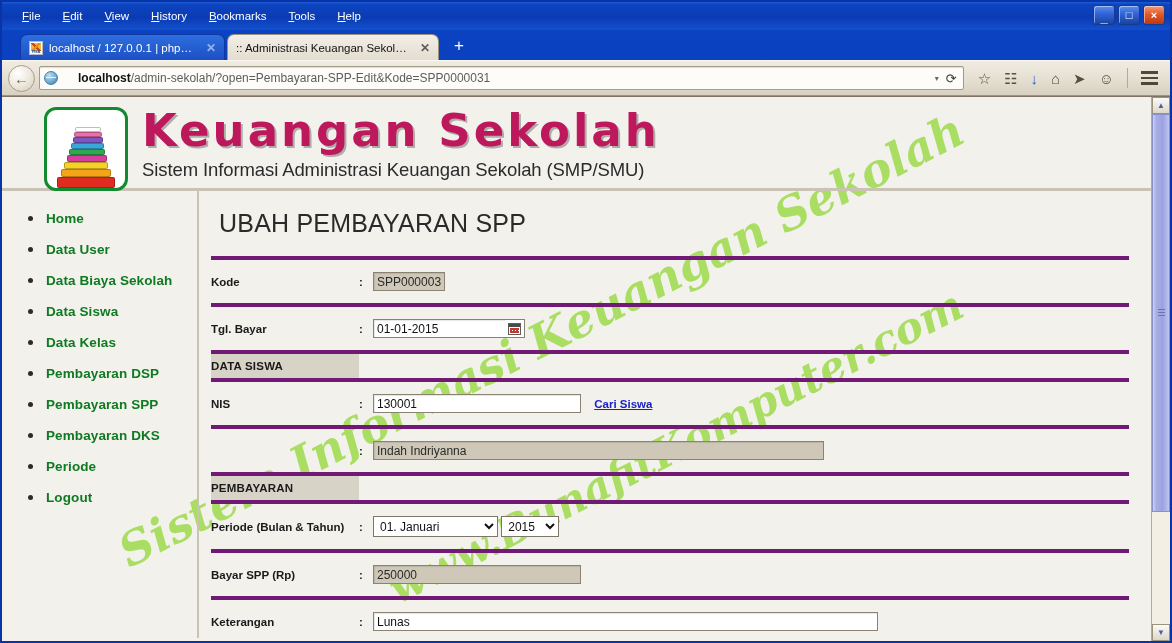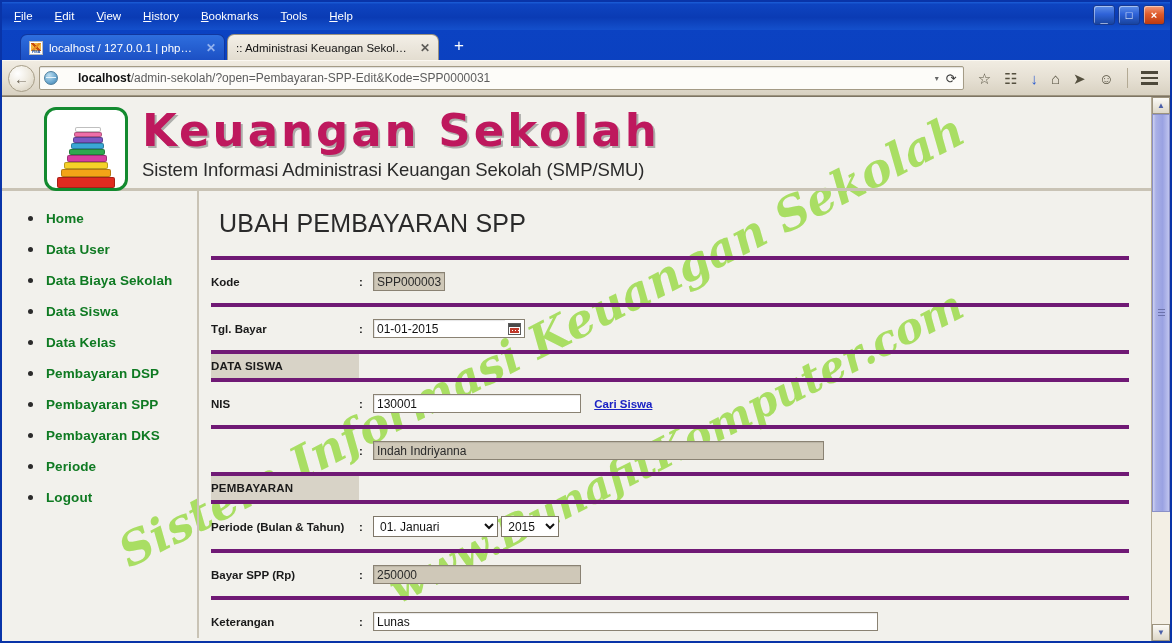--- a/index.html
+++ b/index.html
@@ -17,21 +17,21 @@
     background: linear-gradient(to bottom,#0b43c4 0%, #0a3bb5 35%, #0c47cf 100%);
     border: 2px solid #0934a8;
     display: flex; flex-direction: column;
   }
 
   
   .titlebar {
     height: 28px; flex: 0 0 28px;
     position: relative;
     background: linear-gradient(to bottom,#1c5fd8 0%,#0e44c0 8%,#0a3bb4 55%,#1450cc 100%);
-    display: flex; align-items: center;
+    display: flex; align-items: center; padding-left: 8px;
   }
   .menubar { display: flex; align-items: center; padding-left: 12px; gap: 22px; }
   .menu-item {
     color: #fff; font-size: 11.5px; line-height: 14px;
     cursor: default; white-space: nowrap;
   }
   .menu-item u { text-decoration: underline; }
 
   .wincontrols { position: absolute; right: 5px; top: 3px; display: flex; gap: 3px; }
   .wbtn {

